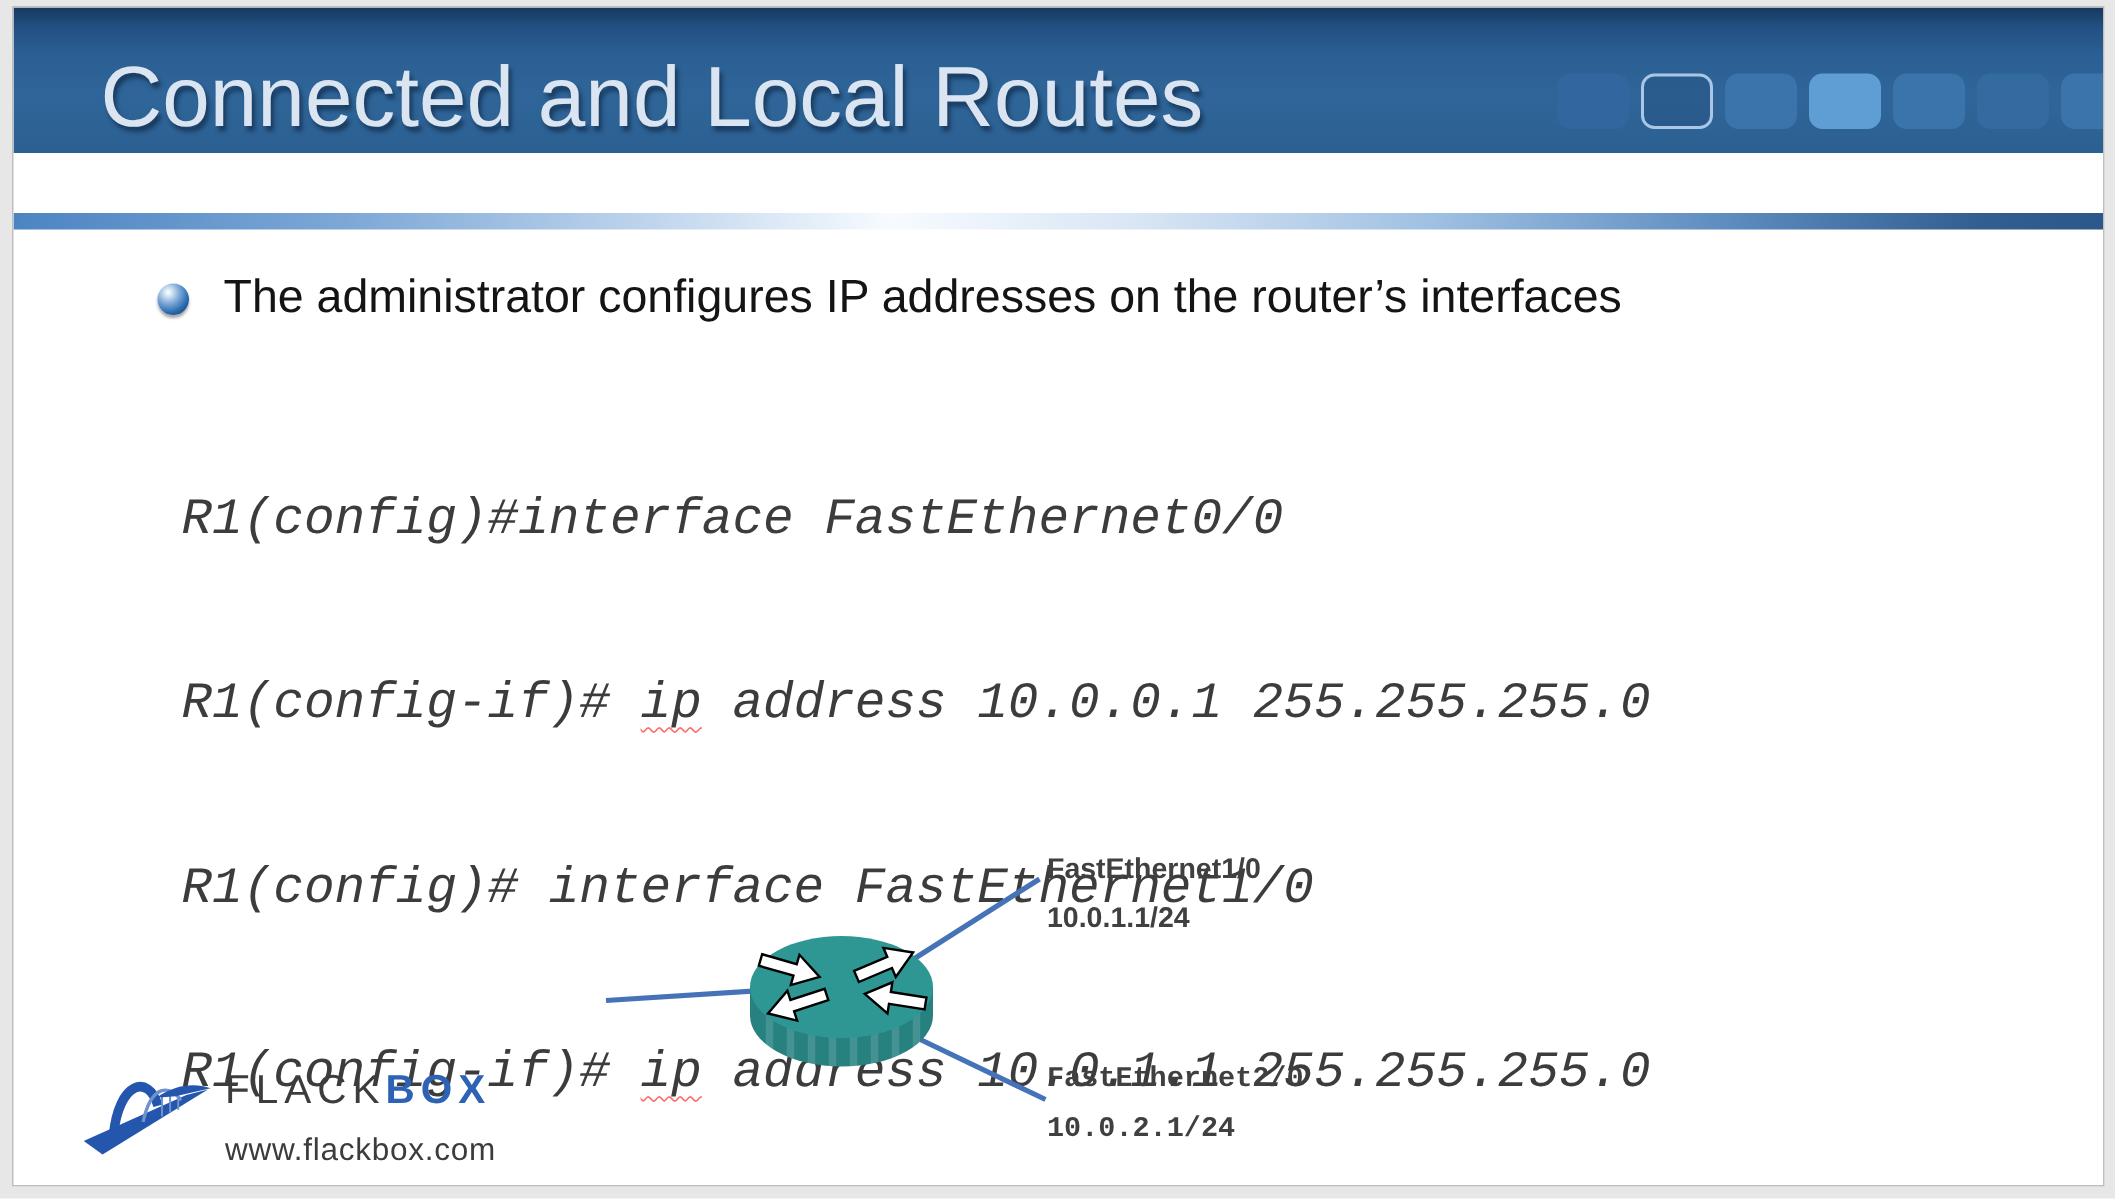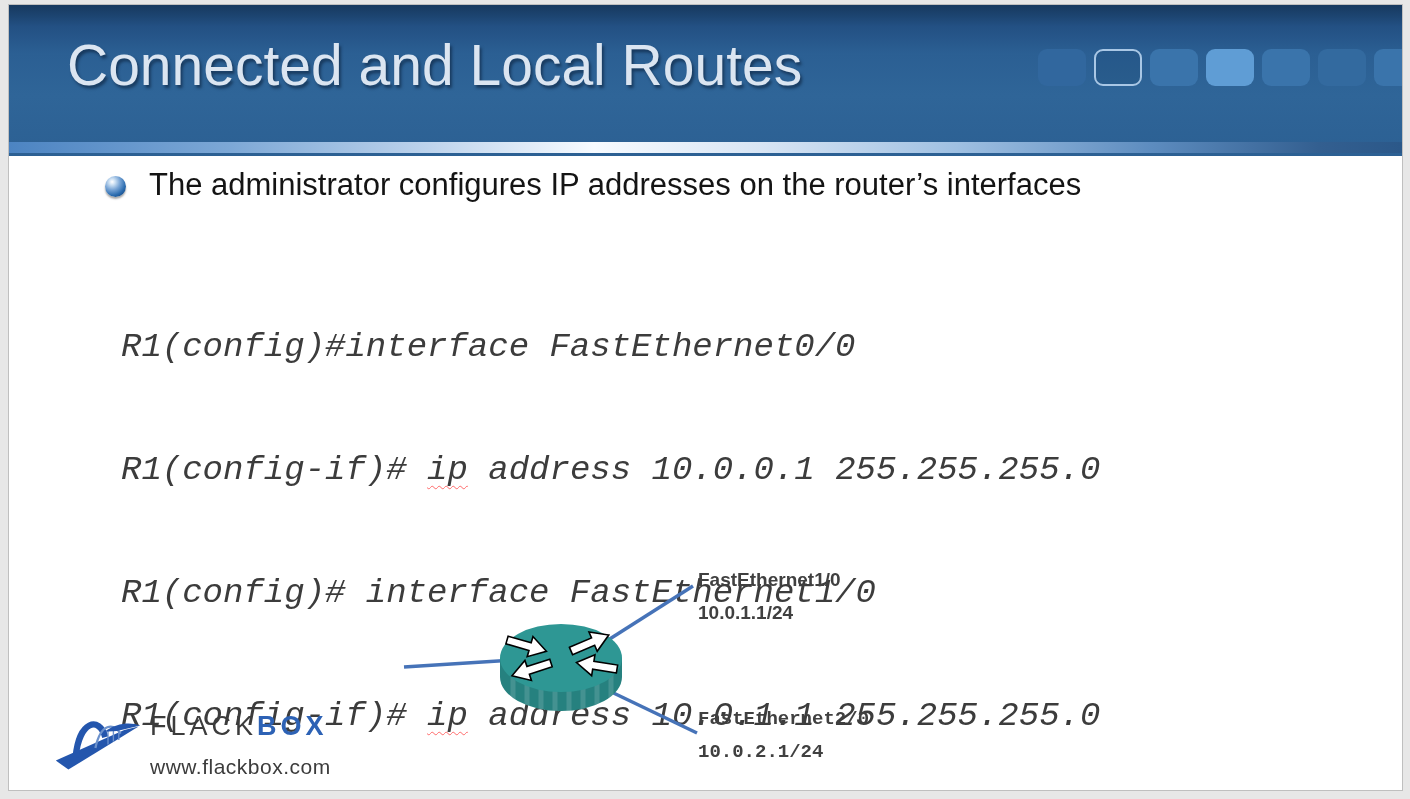--- a/index.html
+++ b/index.html
@@ -12,21 +12,21 @@
   }
   .slide {
     position: absolute;
     left: 8px; right: 7px; top: 4px; bottom: 8px;
     background: #ffffff;
     border: 1px solid #bfbfbf;
     overflow: hidden;
   }
   
   .header {
-    position: absolute; left: 0; top: 0; right: 0; height: 151px;
+    position: absolute; left: 0; top: 0; right: 0; height: 97px;
     background: linear-gradient(180deg,
       #17395f 0%, #1c4470 7%, #235083 14%,
       #2b5f93 32%, #2f6598 60%, #2c6093 100%);
     overflow: hidden;
   }
   .header-strip {
     position: absolute; left: 0; top: 137px; right: 0; height: 11px;
     background: linear-gradient(90deg,
       #4c84c2 0%, #7da8d6 16%, #bdd3ec 30%, #f7fbff 42%,
       #d8e5f4 54%, #9fc0e2 68%, #5d8cbf 82%, #335f90 94%, #2b5889 100%);
@@ -44,21 +44,21 @@
   }
   .tile { width: 48px; height: 37px; border-radius: 9px; }
   .tile.dim     { background: #31679e; }
   .tile.outline { background: rgba(12,40,72,0.12); border: 2px solid #a9c7e5; }
   .tile.mid     { background: #3a74ab; }
   .tile.bright  { background: #5f9dd5; }
   .tile.dim2    { background: #336a9f; }
 
   
   .bullet-row {
-    position: absolute; left: 96px; top: 162px;
+    position: absolute; left: 96px; top: 175px;
     display: flex; align-items: flex-start; justify-content: space-between;
   }
   .bullet-sphere {
     width: 21px; height: 21px; border-radius: 50%;
     margin-top: 9px;
     background:
       radial-gradient(circle at 34% 28%, #ffffff 0%, #cfe2f4 14%, #7aa6d6 38%, #2a6bae 66%, #123f74 92%);
     box-shadow: 0 2px 2px rgba(0,0,0,0.35);
     flex: 0 0 auto;
   }

